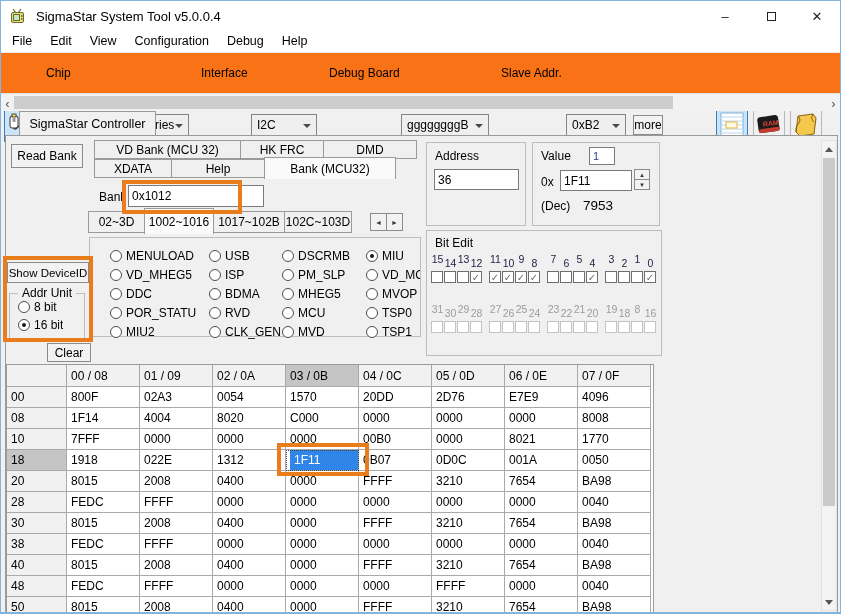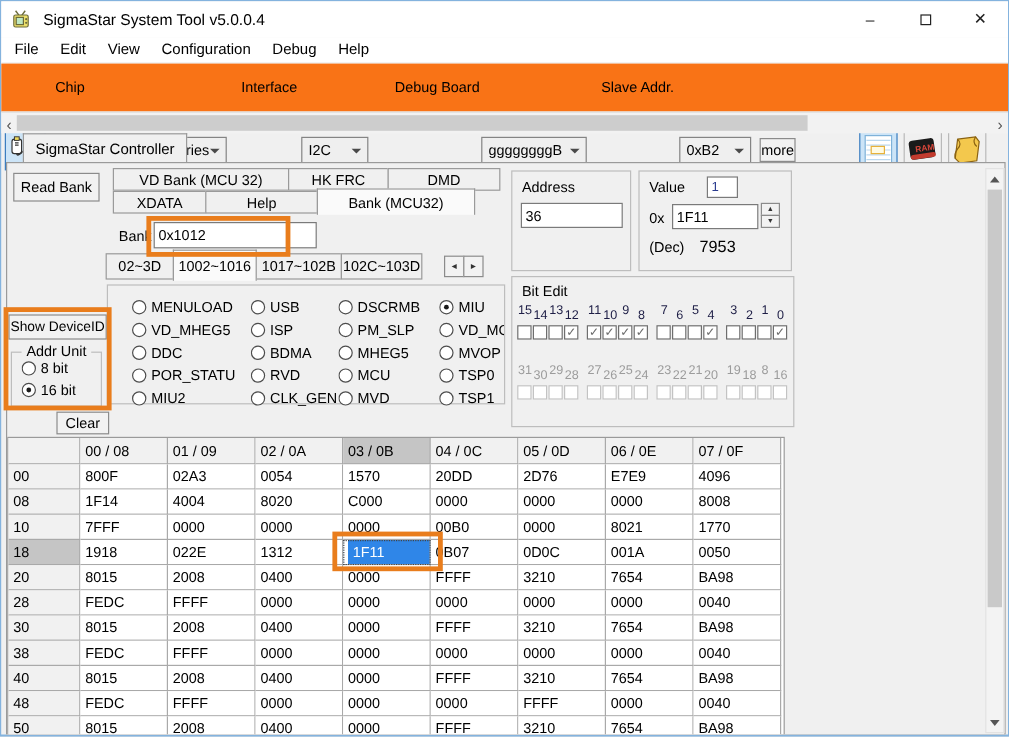--- a/index.html
+++ b/index.html
@@ -130,21 +130,21 @@
         <line x1="18.5" y1="10" x2="21.5" y2="10" stroke="#333"></line>
         <line x1="18.5" y1="12" x2="21.5" y2="12" stroke="#333"></line>
         <path d="M6 15 C6 21, 20 2, 20 7" fill="none" stroke="#333" stroke-width="1.2"></path>
       </svg>
     </div>
     <span class="tb-label" style="left:45px;">Chip</span>
     <div class="combo" style="left:74px;width:114px;">
         <span>MSD 2x10 Series</span>
       </div>
     <span class="tb-label" style="left:200px;">Interface</span>
-    <div class="combo" style="left:250px;width:56px;">
+    <div class="combo" style="left:250px;width:66px;">
         <span>I2C</span>
       </div>
     <span class="tb-label" style="left:328px;">Debug Board</span>
     <div class="combo" style="left:400px;width:88px;">
         <span>ggggggggB</span>
       </div>
     <span class="tb-label" style="left:500px;">Slave Addr.</span>
     <div class="combo" style="left:565px;width:60px;">
         <span>0xB2</span>
       </div>

